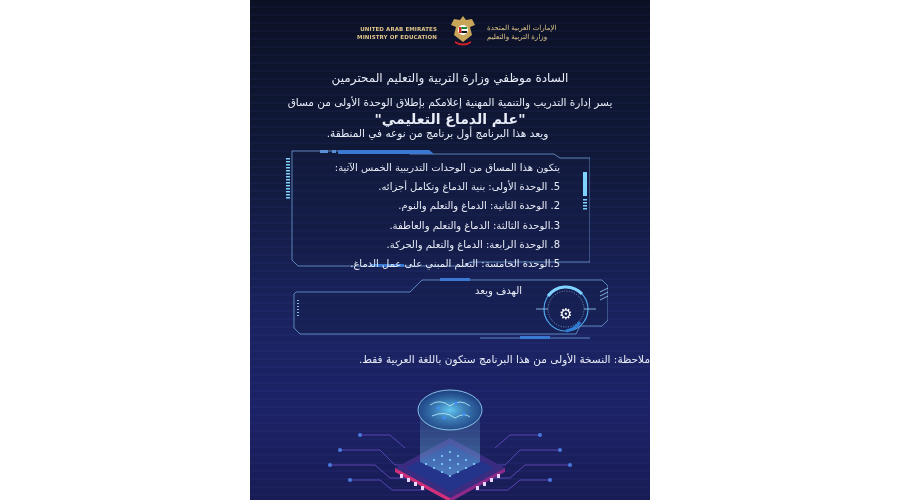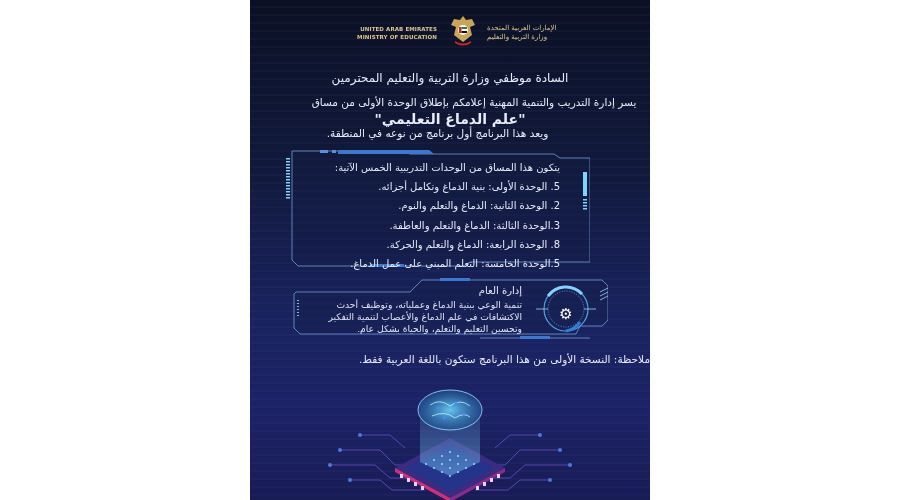--- a/index.html
+++ b/index.html
@@ -19,21 +19,21 @@
   }
   .rtl { direction: rtl; text-align:center; color:#e8ecf7; }
 
   
   .header { position:absolute; top:10px; left:12px; width:400px; height:36px; }
   .hdr-en { position:absolute; left:65px; top:15px; width:110px; text-align:right; color:#e0c48a; font-size:5.5px; font-weight:bold; line-height:8px; letter-spacing:0.1px; }
   .hdr-ar { position:absolute; left:225px; top:14px; width:90px; text-align:left; direction:rtl; color:#e0c48a; font-size:7px; line-height:9px; }
   .emblem { position:absolute; left:188px; top:5px; width:26px; height:32px; }
 
   .salutation { position:absolute; top:71px; left:0; width:400px; font-size:12px; }
-  .intro { position:absolute; top:96px; left:0; width:400px; font-size:10.5px;padding-left:24px; }
+  .intro { position:absolute; top:96px; left:0; width:400px; font-size:10.5px; }
   .title { position:absolute; top:111px; left:0; width:400px; font-size:14px; font-weight:bold; }
   .sub { position:absolute; top:127px; left:0; width:375px; font-size:10.5px; }
 
   
   .units-frame { position:absolute; left:34px; top:150px; width:306px; height:118px; }
   .units-frame svg { position:absolute; inset:0; }
   .units-list { position:absolute; left:40px; top:158px; width:270px; font-size:10px; line-height:19.2px; direction:rtl; color:#e8ecf7; }
   .units-list div { white-space:nowrap; }
 
   
@@ -139,22 +139,21 @@
       <line x1="294" y1="31" x2="306" y2="31" stroke="#9fd4ff" stroke-width="0.8"></line>
       <g stroke="#9fd4ff" stroke-width="0.8">
         <line x1="310" y1="14" x2="318" y2="10"></line>
           <line x1="310" y1="18" x2="318" y2="14"></line>
         <line x1="310" y1="22" x2="318" y2="18"></line>
       </g>
       <line x1="190" y1="60" x2="300" y2="60" stroke="#6f9fd6" stroke-width="0.8"></line>
       <rect x="230" y="58" width="30" height="3" fill="#3a78d2"></rect>
     </svg>
   </div>
-  <div class="goal-title">إدارة العام</div>
-  <div class="goal-body">تنمية الوعي ببنية الدماغ وعملياته، وتوظيف أحدث الاكتشافات في علم الدماغ والأعصاب لتنمية التفكير وتحسين التعليم والتعلم، والحياة بشكل عام.</div>
+  <div class="goal-title">الهدف ويعد</div>
   <div class="gear">⚙</div>
 
   <div class="note rtl">ملاحظة: النسخة الأولى من هذا البرنامج ستكون باللغة العربية فقط.</div>
 
   <svg class="chip-art" viewBox="0 0 340 130">
     <defs>
       <radialGradient id="brainGlow" cx="50%" cy="50%" r="50%">
         <stop offset="0%" stop-color="#6ad8ff" stop-opacity="0.9"></stop>
         <stop offset="100%" stop-color="#1d5a9a" stop-opacity="0.5"></stop>
       </radialGradient>

